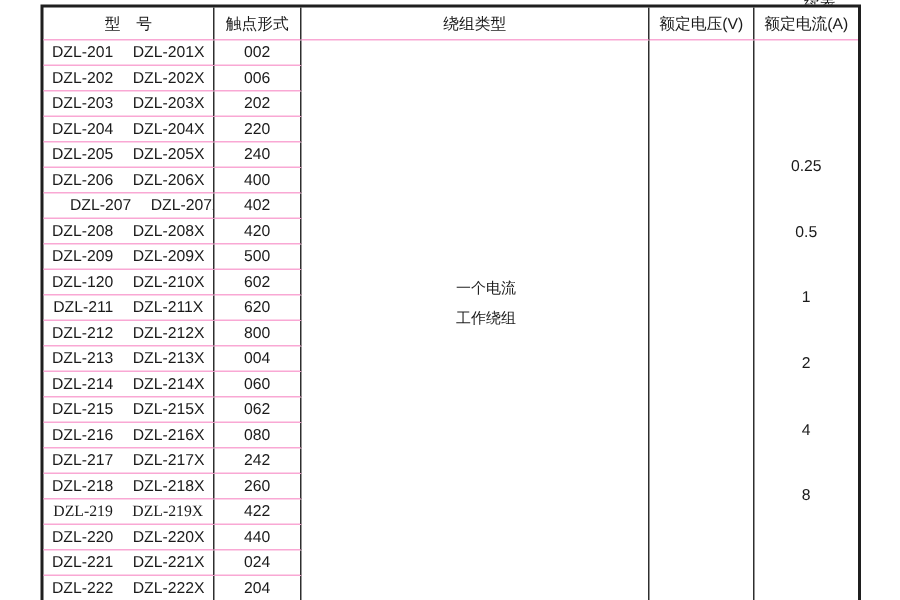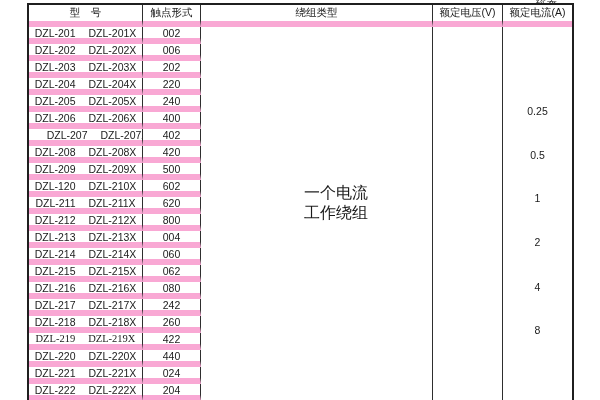--- a/index.html
+++ b/index.html
@@ -10,33 +10,33 @@
   }
   .cont-label { position:absolute; top:-5px; left:536px; font-size:10.5px; color:#1a1a1a; }
   .spec-table {
     position:absolute; left:27px; top:3px;
     display:grid;
     grid-template-columns:114px 58px 232px 70px 69px;
     grid-template-rows:22px repeat(22,17px);
     border:2px solid #1f1f1f; background:#fff;
   }
   .cell {
-    border-right:1px solid #2e2e2e; border-bottom:6px solid #f9a8d4;
+    border-right:1px solid #2e2e2e; border-bottom:1px solid #f9a8d4;
     display:flex; align-items:center; justify-content:center;
     font-size:10.5px; overflow:hidden; white-space:nowrap;
   }
   .no-rb { border-right:none; }
   .model-cell { gap:13px; }
   .merged { position:relative; border-bottom:none; }
   .merged.col3 { grid-column:3; grid-row:2 / span 22; }
   .merged.col4 { grid-column:4; grid-row:2 / span 22; }
   .merged.col5 { grid-column:5; grid-row:2 / span 22; border-right:none; }
   .winding-cell { display:flex; flex-direction:column; justify-content:center; align-items:flex-start; padding-left:103px; }
   .winding-block { transform:translateY(-11px); }
-  .winding-line { line-height:20px; font-size:16px; }
+  .winding-line { line-height:20px; font-size:10px; }
   .rc-val {
     position:absolute; left:0; right:0; text-align:center;
     transform:translateY(-50%); font-size:10.5px;
   }
 </style>
 </head>
 <body>
 
 <div class="page">
 

